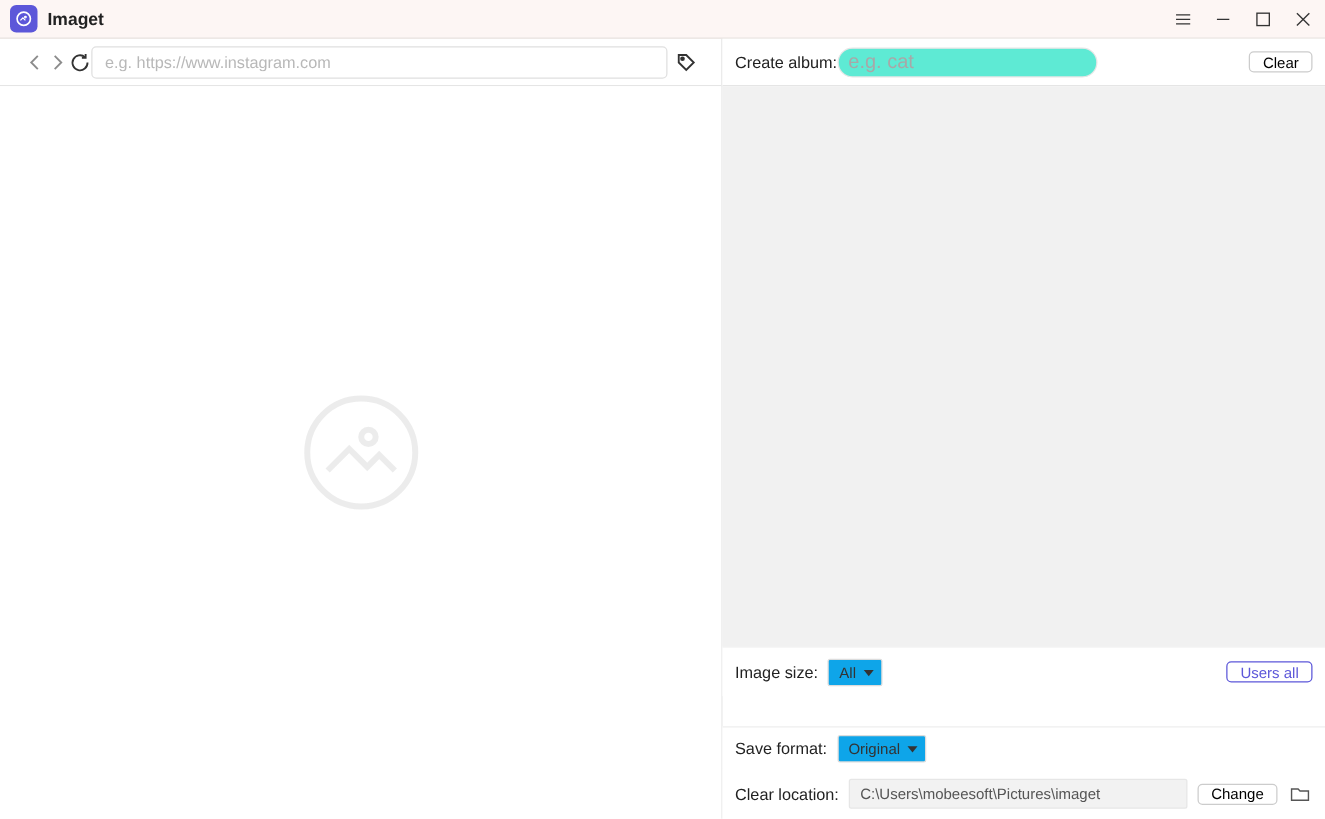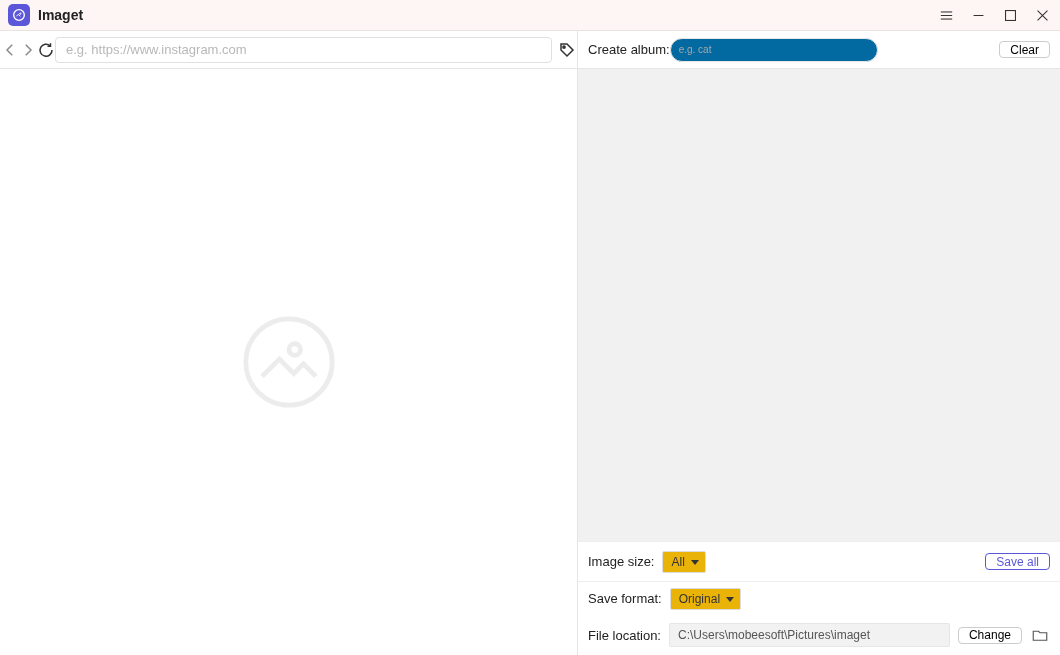--- a/index.html
+++ b/index.html
@@ -44,21 +44,21 @@
     .left-pane {
       width: 578px;
       display: flex;
       flex-direction: column;
       border-right: 1px solid #e5e5e5;
     }
     .nav-bar {
       height: 38px;
       display: flex;
       align-items: center;
-      padding: 0 1px;
+      padding: 0 19px;
       border-bottom: 1px solid #e5e5e5;
     }
     .nav-icon { width: 18px; height: 18px; display: flex; align-items: center; justify-content: center; cursor: pointer; }
     .nav-icon svg { width: 18px; height: 18px; stroke: #8c8c8c; fill: none; stroke-width: 2; }
     .nav-icon.dark svg { stroke: #333; }
     .url-input {
       flex: 1;
       height: 26px;
       border: 1px solid #e0e0e0;
       border-radius: 4px;
@@ -93,24 +93,24 @@
       padding: 0 10px;
       gap: 0;
       border-bottom: 1px solid #e5e5e5;
       background: #fff;
     }
     .lbl { font-size: 13px; color: #222; white-space: nowrap; }
     .album-input {
       width: 208px;
       height: 24px;
       border: 1px solid #e6e6e6;
-      background: #0369a1;
+      background: #5eead4;
       border-radius: 12px;
       padding: 0 8px;
-      font-size: 10px;
+      font-size: 16px;
       outline: none;
     }
     .album-input::placeholder { color: #a8a8a8; }
     .spacer { flex: 1; }
     .btn {
       height: 17px;
       padding: 0 10px;
       border: 1px solid #ccc;
       border-radius: 4px;
       background: #fff;
@@ -131,26 +131,26 @@
 
     .footer-row {
       display: flex;
       align-items: center;
       padding: 0 10px;
       gap: 8px;
       background: #fff;
       border-top: 1px solid #eee;
     }
     .footer-row.size-row { height: 40px; }
-    .footer-row.format-row { height: 34px; border-top: 1px solid #eee; }
+    .footer-row.format-row { height: 34px; border-top: 1px solid #eee; margin-top: 24px; }
     .footer-row.loc-row { height: 40px; border-top: none; }
     .select {
       height: 22px;
       border: 1px solid #dcdcdc;
-      background: #eab308;
+      background: #0ea5e9;
       border-radius: 2px;
       padding: 0 20px 0 8px;
       font-size: 12px;
       position: relative;
       display: inline-flex;
       align-items: center;
       cursor: pointer;
     }
     .select::after {
       content: '';
@@ -261,28 +261,28 @@
       <span class="lbl">Create album:</span>
       <input class="album-input" type="text" placeholder="e.g. cat" style="">
       <div class="spacer"></div>
       <button class="btn">Clear</button>
     </div>
     <div class="thumb-area"></div>
     <div class="footer-row size-row">
       <span class="lbl">Image size:</span>
       <div class="select">All</div>
       <div class="spacer"></div>
-      <button class="btn btn-primary">Save all</button>
+      <button class="btn btn-primary">Users all</button>
     </div>
     <div class="footer-row format-row">
       <span class="lbl">Save format:</span>
       <div class="select">Original</div>
     </div>
     <div class="footer-row loc-row">
-      <span class="lbl">File location:</span>
+      <span class="lbl">Clear location:</span>
       <div class="path-field">C:\Users\mobeesoft\Pictures\imaget</div>
       <button class="btn">Change</button>
       <div class="folder-btn">
         <svg viewBox="0 0 24 24">
             <path d="M3 7 L3 19 L21 19 L21 9 L12 9 L10 7 Z"></path>
           </svg>
       </div>
     </div>
   </div>
 </div>

